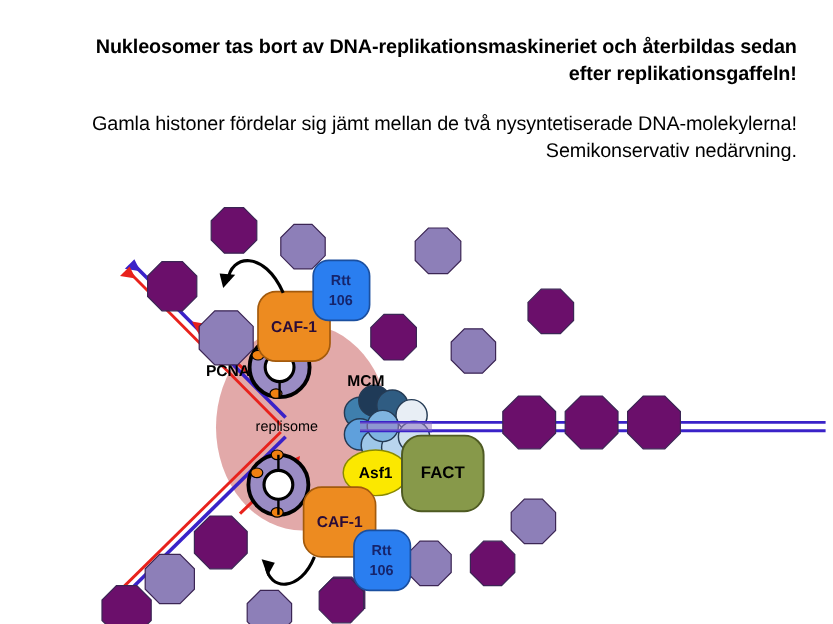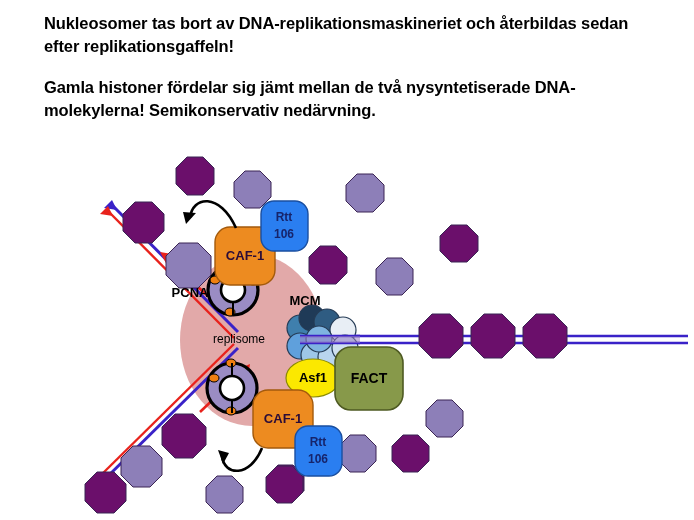--- a/index.html
+++ b/index.html
@@ -3,31 +3,31 @@
 <meta charset="utf-8">
 <style>
   html,body{margin:0;padding:0;}
   body{
     width:694px;height:520px;
     background:#ffffff;
     font-family:"Liberation Sans", sans-serif;
     overflow:hidden;
     position:relative;
   }
-  #slide{position:absolute;left:0;top:0;width:694px;height:400px;}
+  #slide{position:absolute;left:0;top:16px;width:694px;height:400px;text-align:right;}
 
   .txtblock{position:absolute;left:44px;}
   .title{
     top:12px; width:620px;
     font-size:16.5px; font-weight:bold; color:#000;
     line-height:1.42; letter-spacing:-0.1px;
   }
   .subtitle{
     top:76px; width:620px;
-    font-size:16.5px; font-weight:bold; color:#000;
+    font-size:16.5px; font-weight:normal; color:#000;
     line-height:1.42; letter-spacing:-0.1px;
   }
 
   #figure{position:absolute;left:0;top:150px;width:694px;height:370px;}
   svg{display:block;}
   .lbl{font-family:"Liberation Sans", sans-serif; font-weight:bold; text-anchor:middle; dominant-baseline:middle;}
   .lbl-plain{font-family:"Liberation Sans", sans-serif; font-weight:normal; text-anchor:middle; dominant-baseline:middle;}
 </style>
 </head>
 <body>

